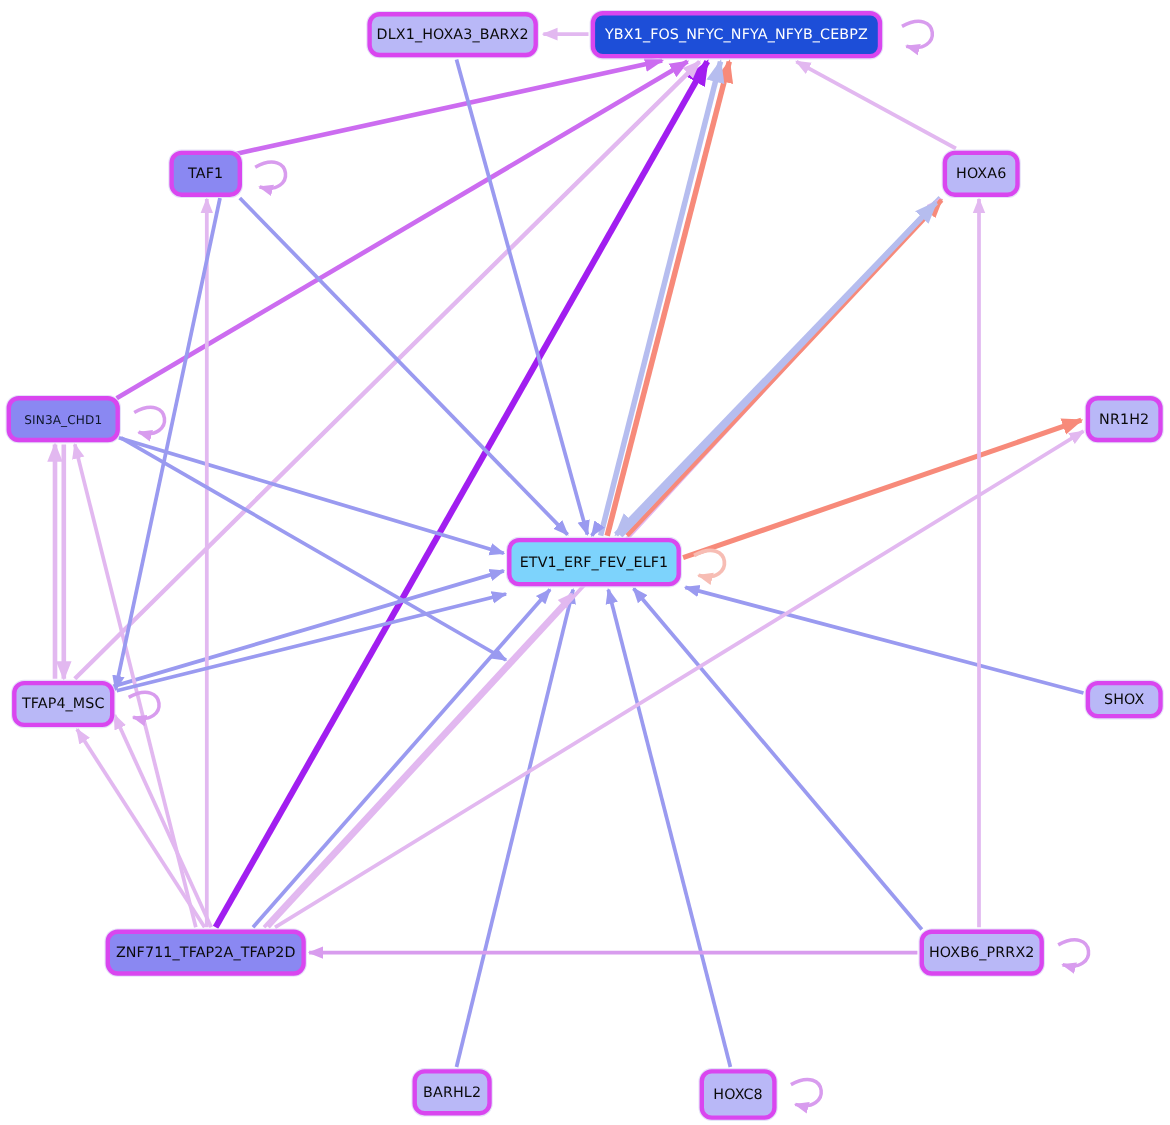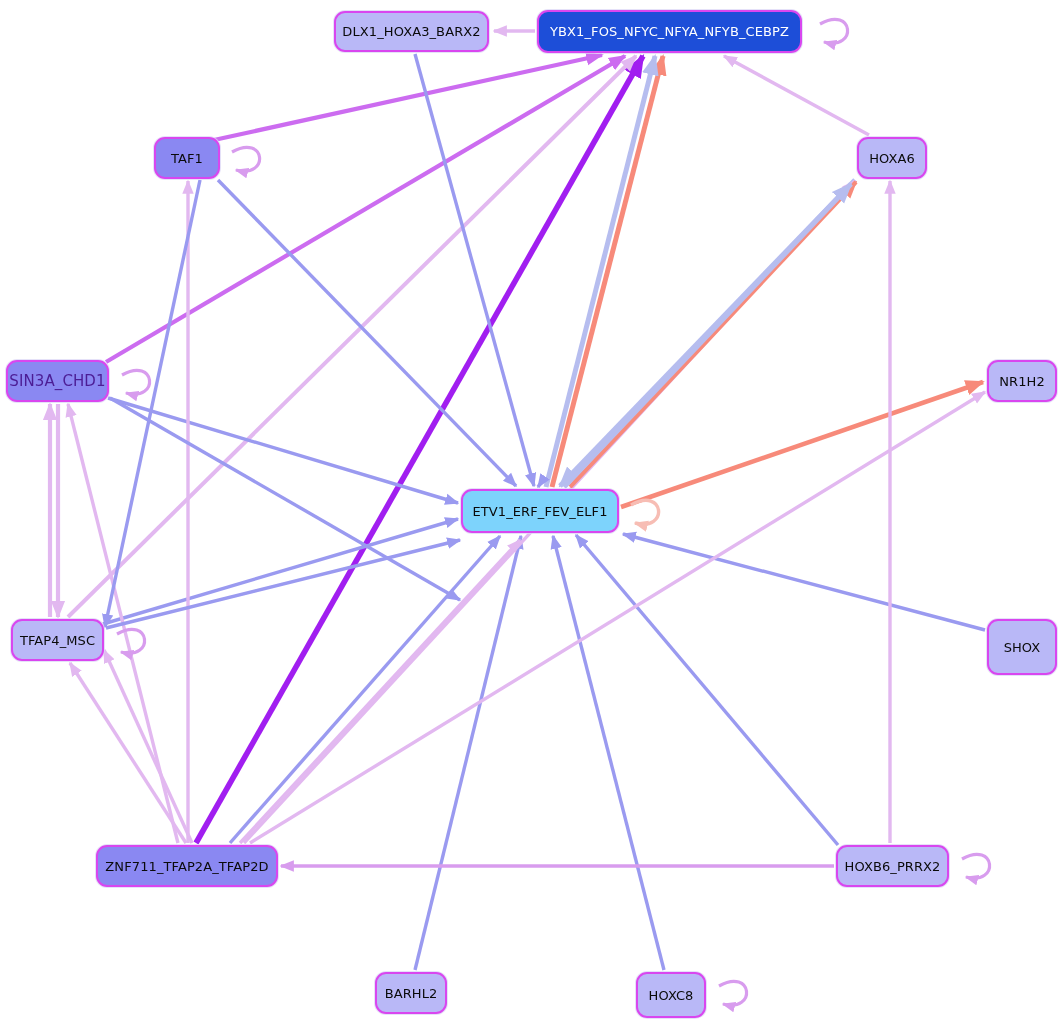--- a/index.html
+++ b/index.html
@@ -32,21 +32,21 @@
     width: 1064px;
     height: 1023px;
   }
   .node {
     position: absolute;
     box-sizing: border-box;
     display: flex;
     align-items: center;
     justify-content: center;
     border-radius: 11px;
-    border: 2px solid #d946ef;
+    border: 4px solid #d946ef;
     box-shadow: 0 0 0 1px rgba(220,215,245,0.75);
     white-space: nowrap;
     font-family: "DejaVu Sans", sans-serif;
     font-size: 13px;
     letter-spacing: 0.1px;
     color: #0a0a0a;
     user-select: none;
     cursor: pointer;
   }
   .node-label {
@@ -139,33 +139,33 @@
       </div>
       <div class="node" style="left: 537px; top: 10px; width: 265px; height: 43px; background: #1d4ed8; color: rgb(255, 255, 255); font-size: 13px;">
         <span class="node-label">YBX1_FOS_NFYC_NFYA_NFYB_CEBPZ</span>
       </div>
       <div class="node" style="left: 154px; top: 137px; width: 66px; height: 42px; background: rgb(138, 136, 242); color: rgb(10, 10, 10); font-size: 13px;">
         <span class="node-label">TAF1</span>
       </div>
       <div class="node" style="left: 857px; top: 137px; width: 70px; height: 42px; background: rgb(185, 184, 247); color: rgb(10, 10, 10); font-size: 13px; text-align: center;">
         <span class="node-label">HOXA6</span>
       </div>
-      <div class="node" style="left: 6px; top: 360px; width: 103px; height: 42px; background: rgb(138, 136, 242); color: #4c1d95; font-size: 15px;">
+      <div class="node" style="left: 6px; top: 360px; width: 103px; height: 42px; background: rgb(138, 136, 242); color: #0f172a; font-size: 11px;">
         <span class="node-label">SIN3A_CHD1</span>
       </div>
       <div class="node" style="left: 987px; top: 360px; width: 70px; height: 42px; background: rgb(185, 184, 247); color: rgb(10, 10, 10); font-size: 13px;">
         <span class="node-label">NR1H2</span>
       </div>
       <div class="node" style="left: 461px; top: 489px; width: 158px; height: 44px; background: #7dd3fc; color: rgb(10, 10, 10); font-size: 13px;">
         <span class="node-label">ETV1_ERF_FEV_ELF1</span>
       </div>
       <div class="node" style="left: 11px; top: 619px; width: 93px; height: 42px; background: rgb(185, 184, 247); color: rgb(10, 10, 10); font-size: 13px;">
         <span class="node-label">TFAP4_MSC</span>
       </div>
-      <div class="node" style="left: 987px; top: 619px; width: 70px; height: 56px; background: rgb(185, 184, 247); color: rgb(10, 10, 10); font-size: 13px;">
+      <div class="node" style="left: 987px; top: 619px; width: 70px; height: 34px; background: rgb(185, 184, 247); color: rgb(10, 10, 10); font-size: 13px;">
         <span class="node-label">SHOX</span>
       </div>
       <div class="node" style="left: 96px; top: 845px; width: 182px; height: 42px; background: rgb(138, 136, 242); color: rgb(10, 10, 10); font-size: 13px;">
         <span class="node-label">ZNF711_TFAP2A_TFAP2D</span>
       </div>
       <div class="node" style="left: 836px; top: 845px; width: 113px; height: 42px; background: rgb(185, 184, 247); color: rgb(10, 10, 10); font-size: 13px;">
         <span class="node-label">HOXB6_PRRX2</span>
       </div>
       <div class="node" style="left: 375px; top: 972px; width: 72px; height: 42px; background: rgb(185, 184, 247); color: rgb(10, 10, 10); font-size: 13px;">
         <span class="node-label">BARHL2</span>

